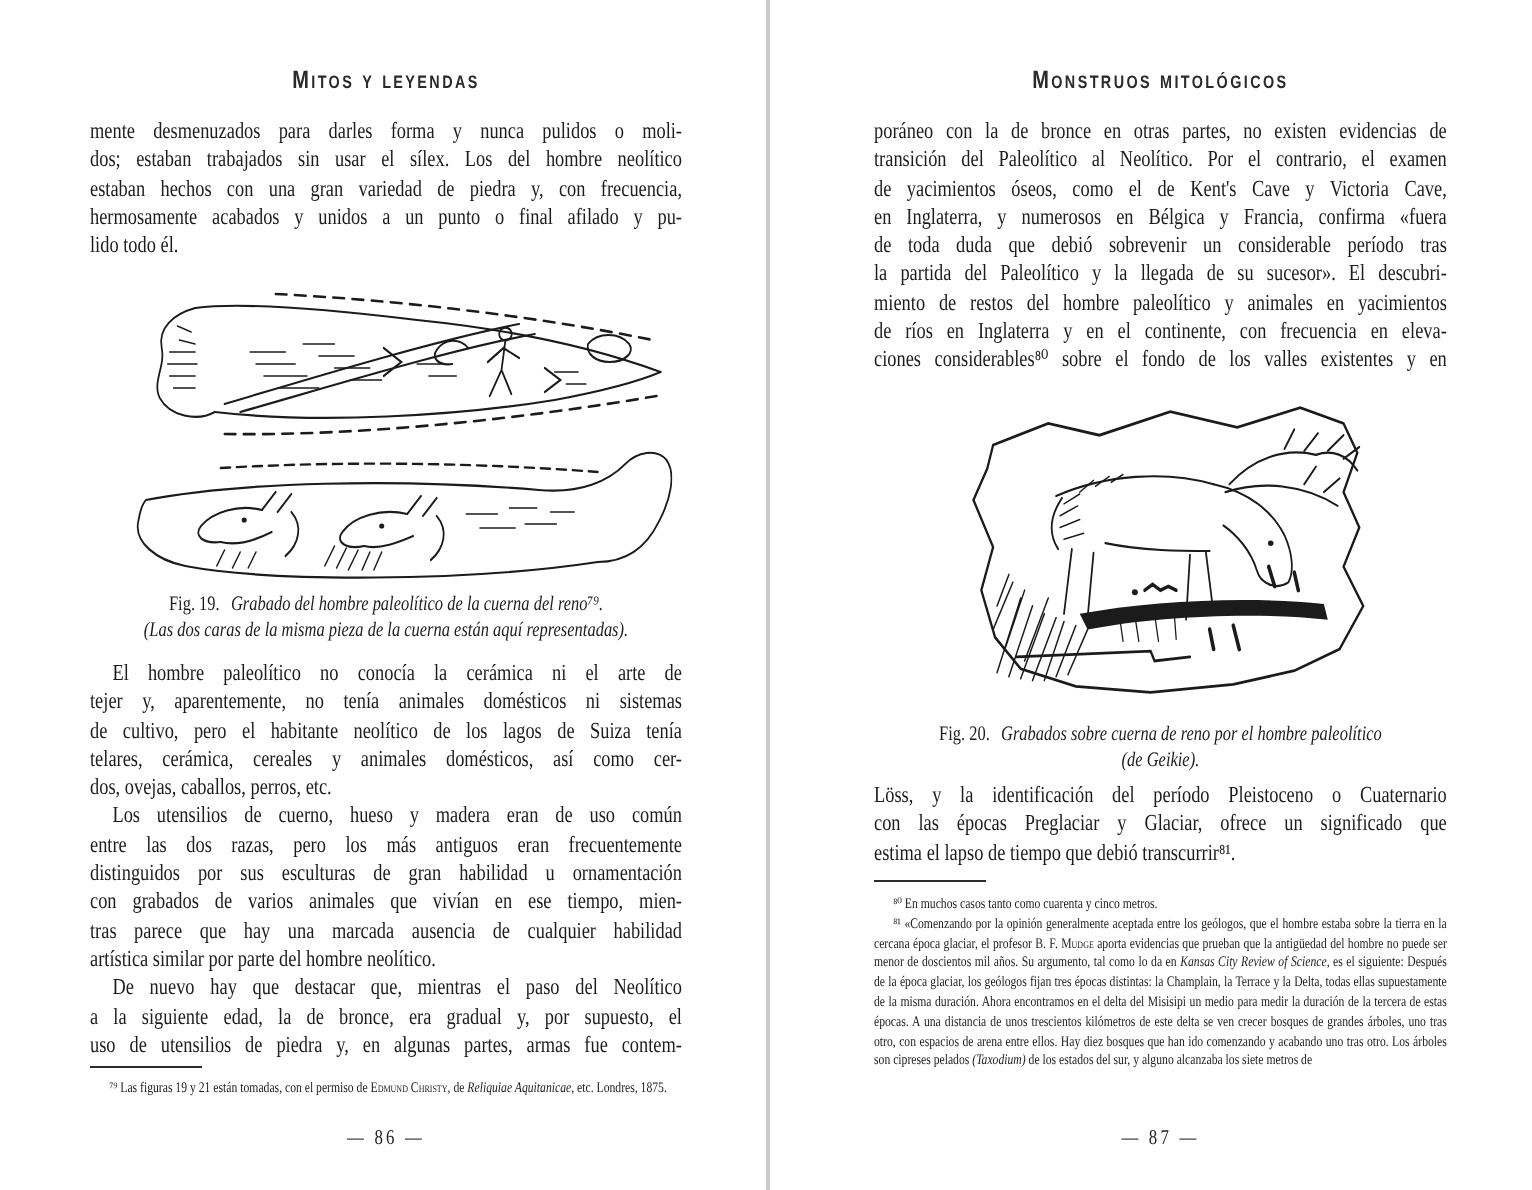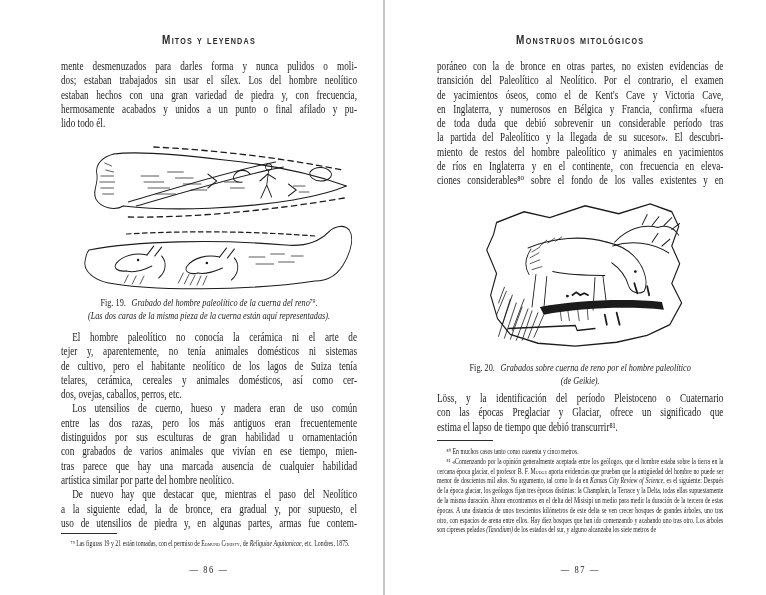--- a/index.html
+++ b/index.html
@@ -3,21 +3,21 @@
 <meta charset="utf-8">
 <style>
   html,body{margin:0;padding:0;}
   body{
     width:766px;height:595px;position:relative;overflow:hidden;
     background:#ffffff;color:#1c1c1c;
     font-family:"Liberation Serif","DejaVu Serif",serif;
   }
   .gutter{position:absolute;left:383px;top:0;width:2px;height:595px;background:#c9c9c9;}
   .page{position:absolute;top:0;height:595px;}
-  #page-left{left:16px;width:337px;}
+  #page-left{left:0;width:337px;}
   #page-right{left:385px;width:416px;border-radius:32px;}
   .textcol{position:absolute;top:0;height:595px;transform-origin:0 0;transform:scaleX(0.8);}
   #col-left{left:45px;width:370px;}
   #col-right{left:52px;width:358px;}
   .block{position:absolute;left:0;width:100%;}
   .runhead{
     font-family:"Liberation Sans","DejaVu Sans",sans-serif;
     font-variant:small-caps;font-weight:bold;font-size:12.5px;
     letter-spacing:1.5px;text-align:center;color:#2a2a2a;
   }

